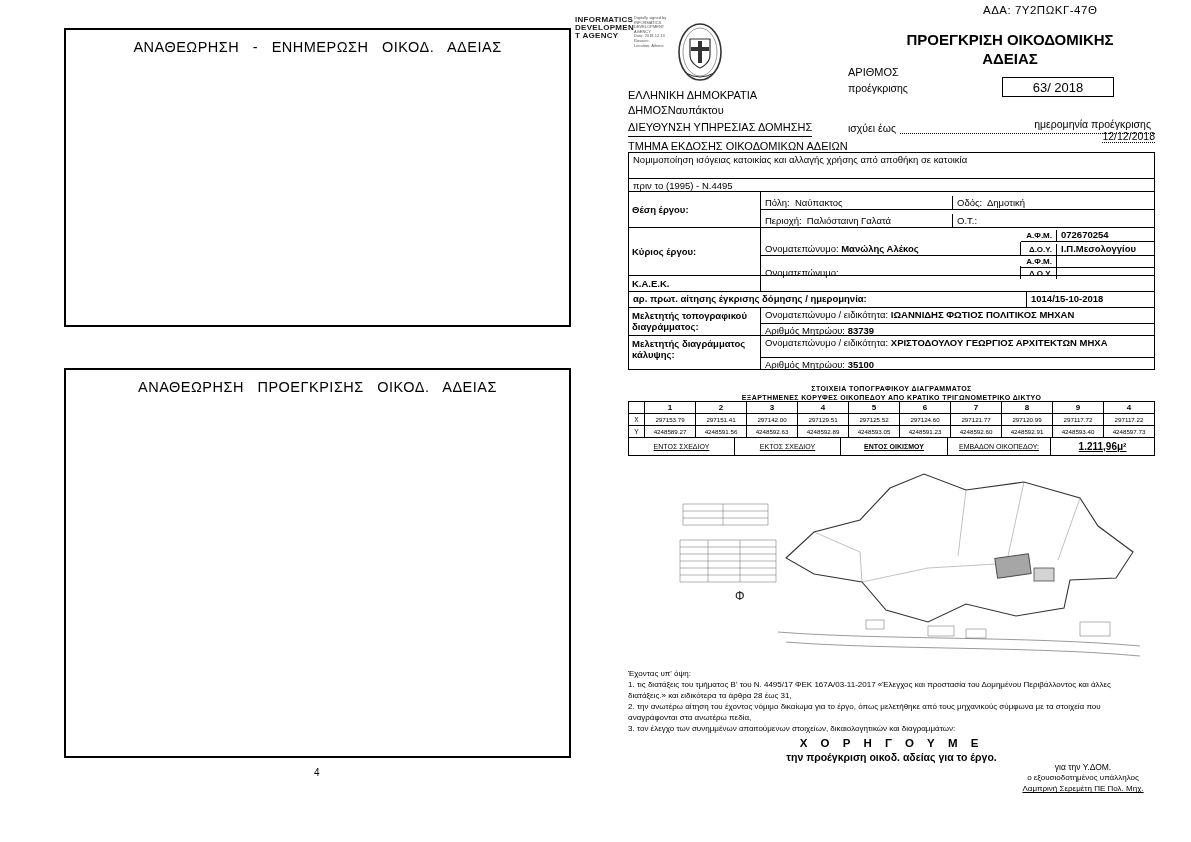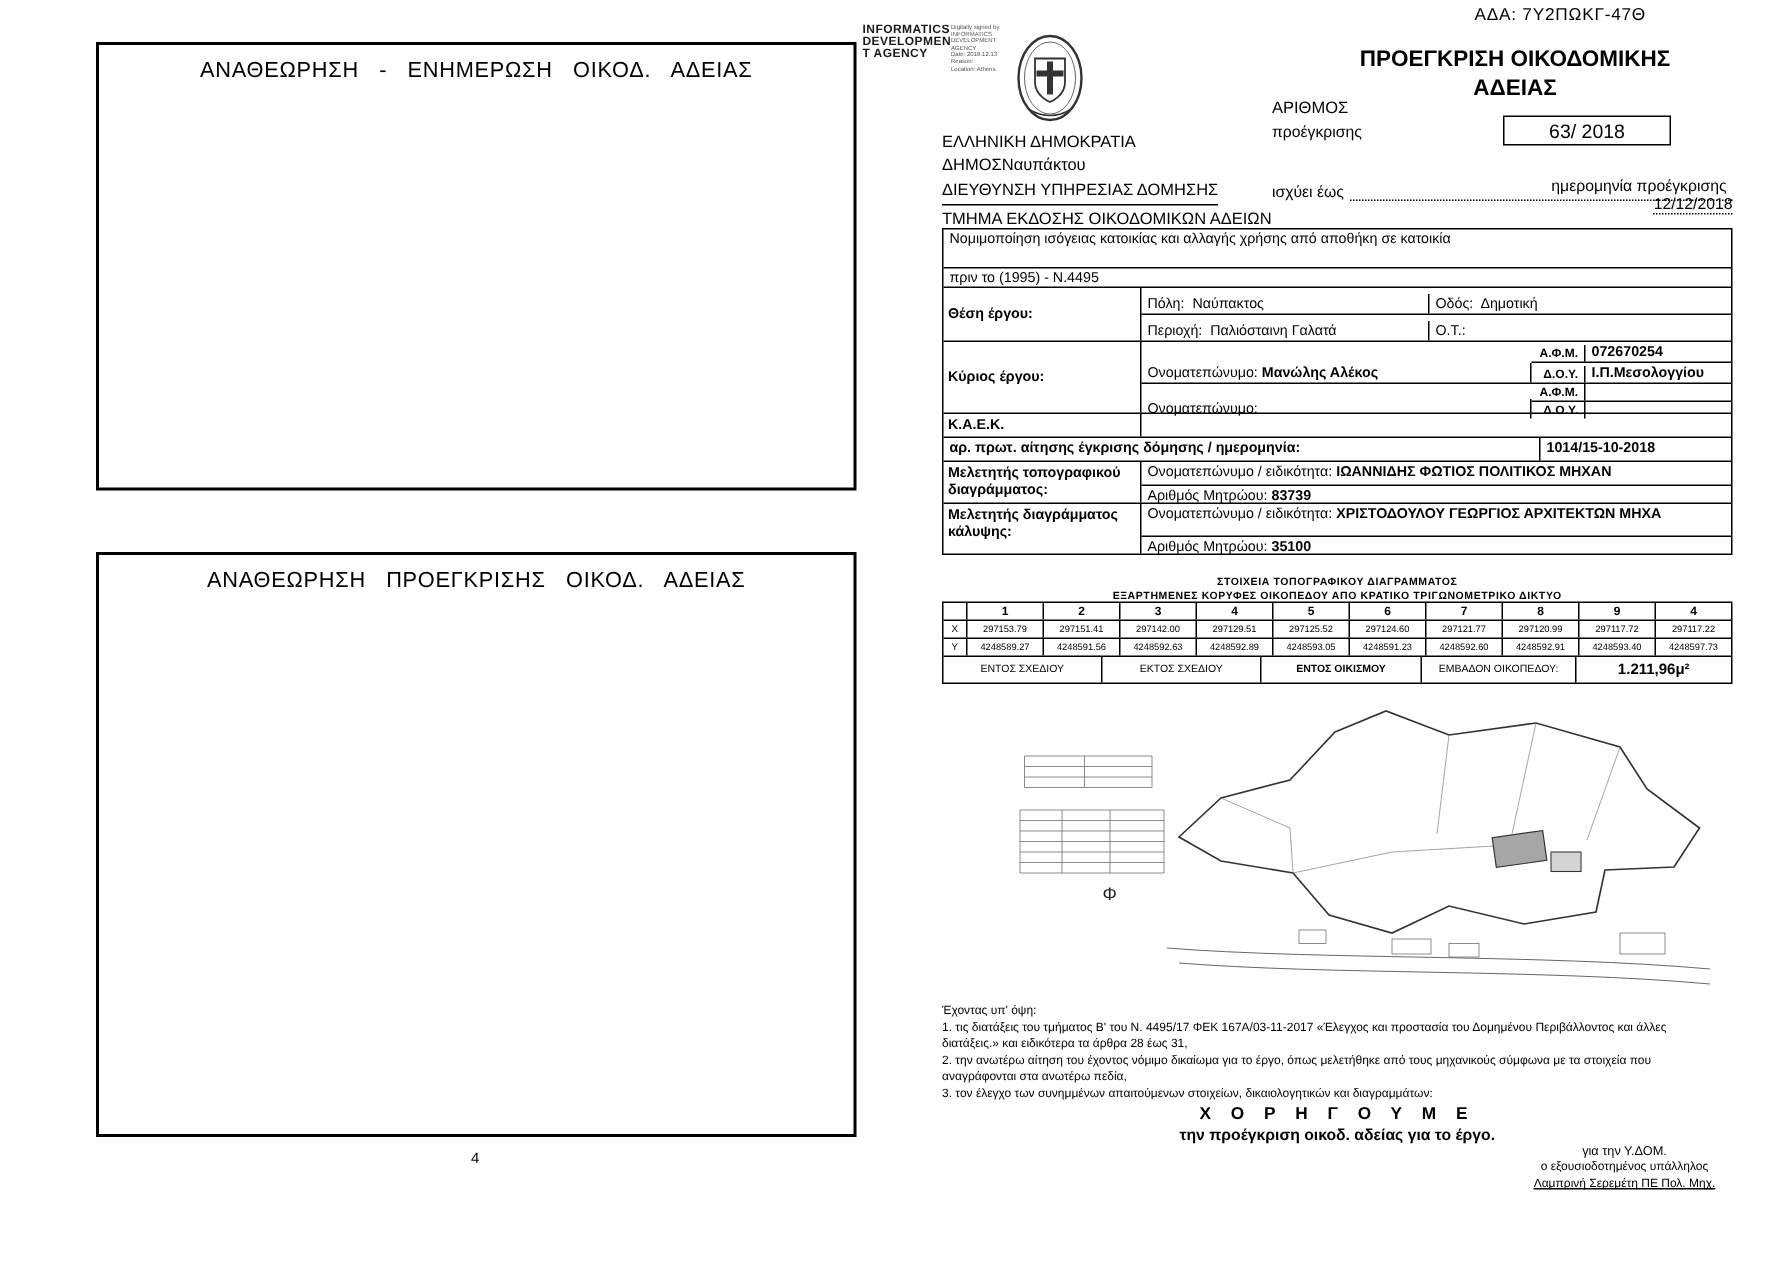--- a/index.html
+++ b/index.html
@@ -67,21 +67,21 @@
   .crow { display:flex; border-top:1px solid #000; }
   .crow:first-child { border-top:0; }
   .c0 { flex:0 0 16px; width:16px; border-right:1px solid #000; text-align:center; font-size:6.5px;
         box-sizing:border-box; display:flex; align-items:center; justify-content:center; }
   .cc { flex:1; border-right:1px solid #000; text-align:center; box-sizing:border-box; min-width:0; }
   .cc:last-child { border-right:0; }
   .chead .cc { font-size:8px; font-weight:bold; padding:1px 0; }
   .cval .cc { font-size:6.2px; padding:2px 0; }
   .zones { display:flex; border-top:1px solid #000; }
   .z { border-right:1px solid #000; text-align:center; font-size:7px; padding:3px 0;
-       box-sizing:border-box; display:flex; align-items:center; justify-content:center; }
+       box-sizing:border-box; display:flex; align-items:center; justify-content:center;text-decoration:underline; }
   .z:last-child { border-right:0; }
   .z1 { flex:0 0 106px; } .z2 { flex:0 0 106px; } .z3 { flex:0 0 107px; font-weight:bold; }
   .z4 { flex:0 0 103px; } .z5 { flex:1; font-weight:bold; font-size:10px; }
 
   
   .siteplan { position:absolute; left:628px; top:460px; width:527px; height:204px; }
 
   
   .legal { position:absolute; left:628px; top:669px; width:532px; font-size:8px; line-height:1.3; }
   .legal p { margin:0 12px 1px 0; }

